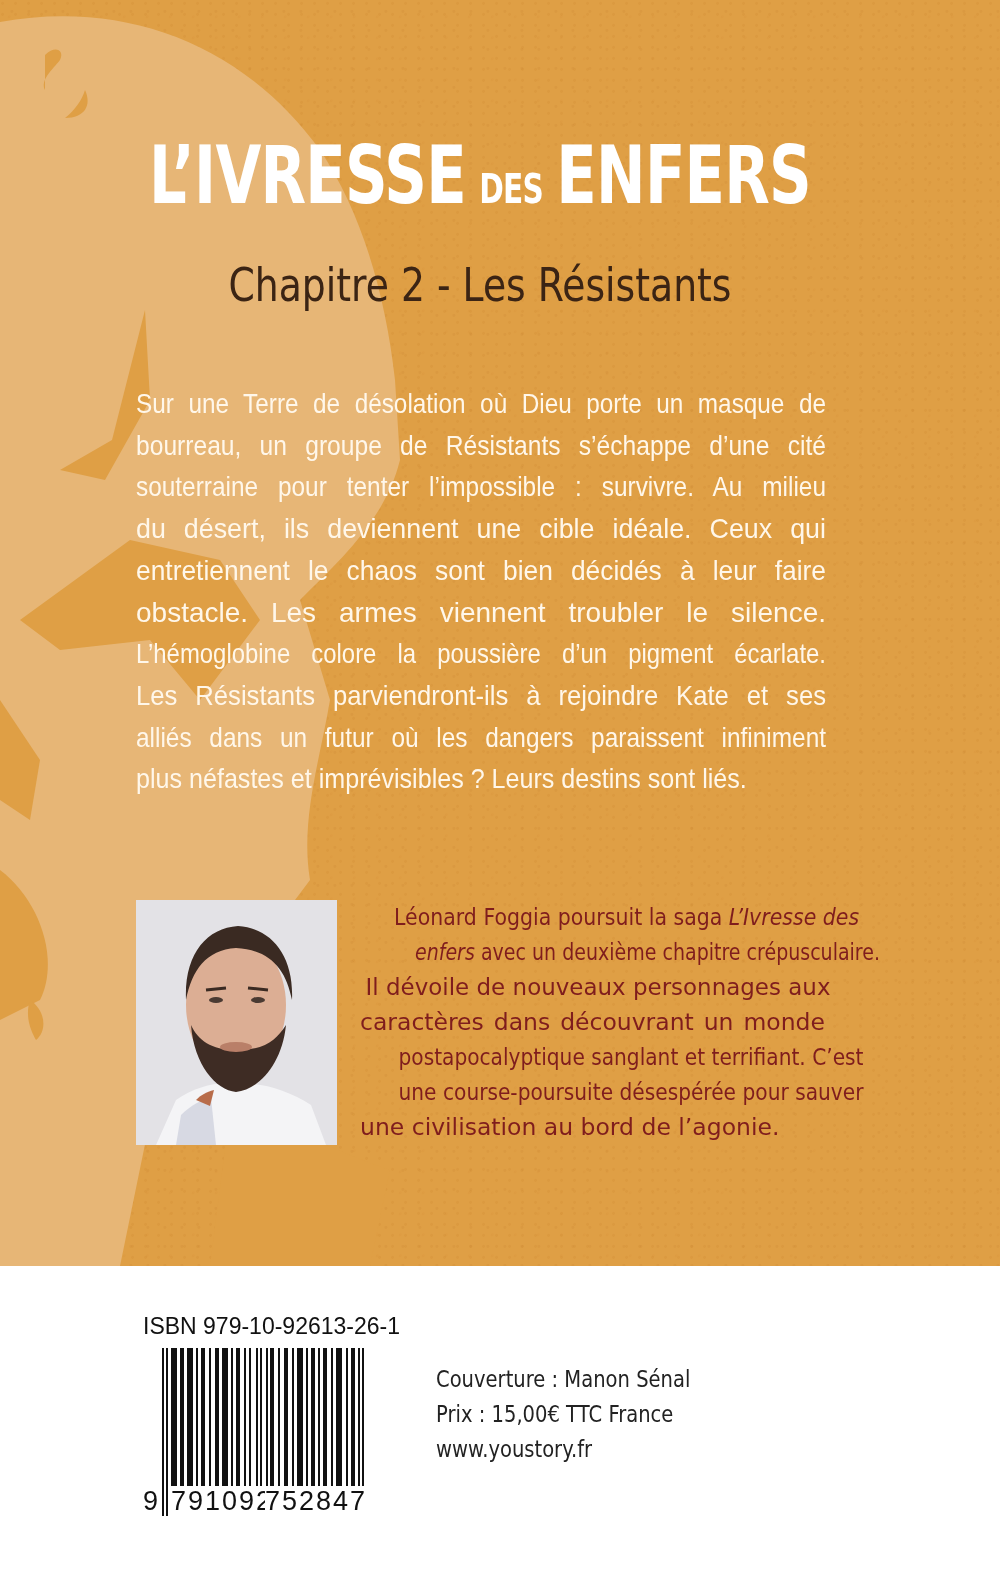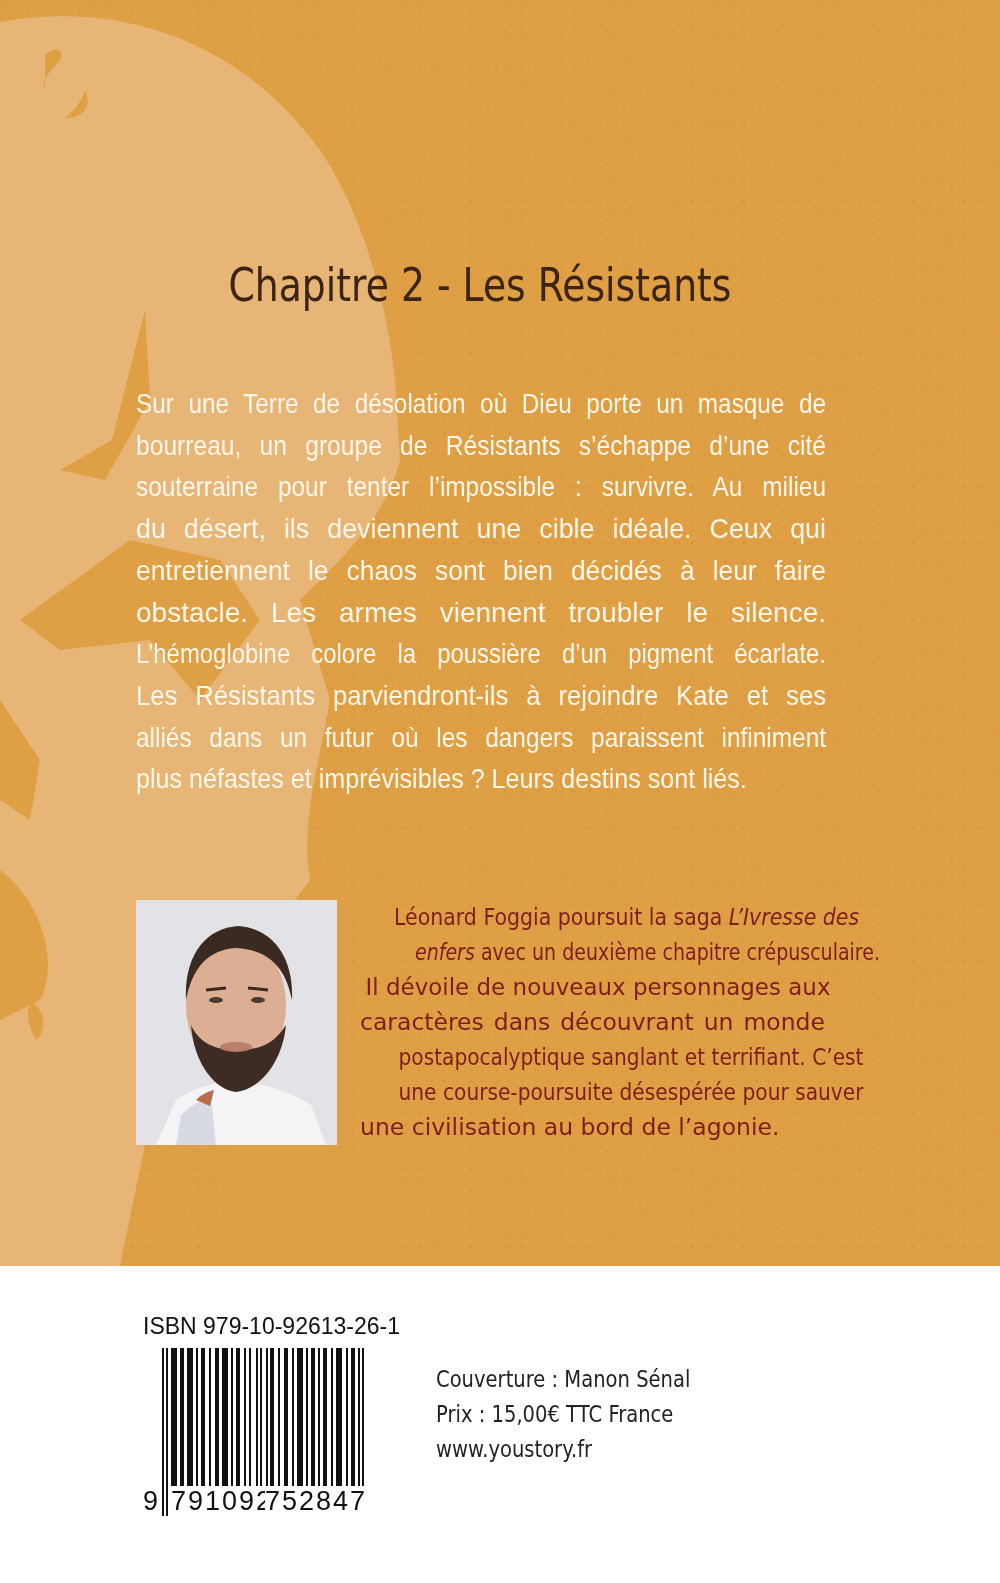--- a/index.html
+++ b/index.html
@@ -53,20 +53,27 @@
     <path fill="#df9f45" d="M45,55 C55,45 65,50 60,60 C52,70 40,80 45,90 Z"></path>
     <path fill="#df9f45" d="M85,90 C92,105 85,118 65,118 C75,110 82,100 85,90 Z"></path>
     <path fill="#df9f45" d="M145,310 L112,440 L60,470 L105,480 L150,400 Z"></path>
     <path fill="#df9f45" d="M20,620 L130,540 L220,560 L260,620 L200,700 L150,640 L60,650 Z"></path>
     <path fill="#df9f45" d="M0,700 L40,760 L30,820 L0,800 Z"></path>
     <path fill="#df9f45" d="M0,870 C40,900 60,960 40,1000 L0,1020 Z"></path>
     <path fill="#df9f45" d="M30,1000 C45,1010 48,1030 36,1040 C30,1030 25,1015 30,1000 Z"></path>
     <path fill="#df9f45" d="M230,1110 C280,1120 330,1150 390,1170 L370,1266 L210,1266 Z"></path>
   </svg>
 
+  <div class="title">
+    <div class="title-row">
+      <span>L’IVRESSE</span>
+      <span class="small">DES</span>
+      <span>ENFERS</span>
+    </div>
+  </div>
 
   <div class="subtitle">Chapitre 2 - Les Résistants</div>
 
   <div class="synopsis">
     <span class="line" style="display: block; transform: scaleX(0.869018); width: 794px; text-align-last: justify;">Sur une Terre de désolation où Dieu porte un masque de</span>
     <span class="line" style="display: block; transform: scaleX(0.878981); width: 785px; text-align-last: justify;">bourreau, un groupe de Résistants s’échappe d’une cité</span>
     <span class="line" style="display: block; transform: scaleX(0.871212); width: 792px; text-align-last: justify;">souterraine pour tenter l’impossible : survivre. Au milieu</span>
     <span class="line" style="display: block; transform: scaleX(0.958333); width: 720px; text-align-last: justify;">du désert, ils deviennent une cible idéale. Ceux qui</span>
     <span class="line" style="display: block; transform: scaleX(0.941337); width: 733px; text-align-last: justify;">entretiennent le chaos sont bien décidés à leur faire</span>
     <span class="line" style="display: block;">obstacle. Les armes viennent troubler le silence.</span>

